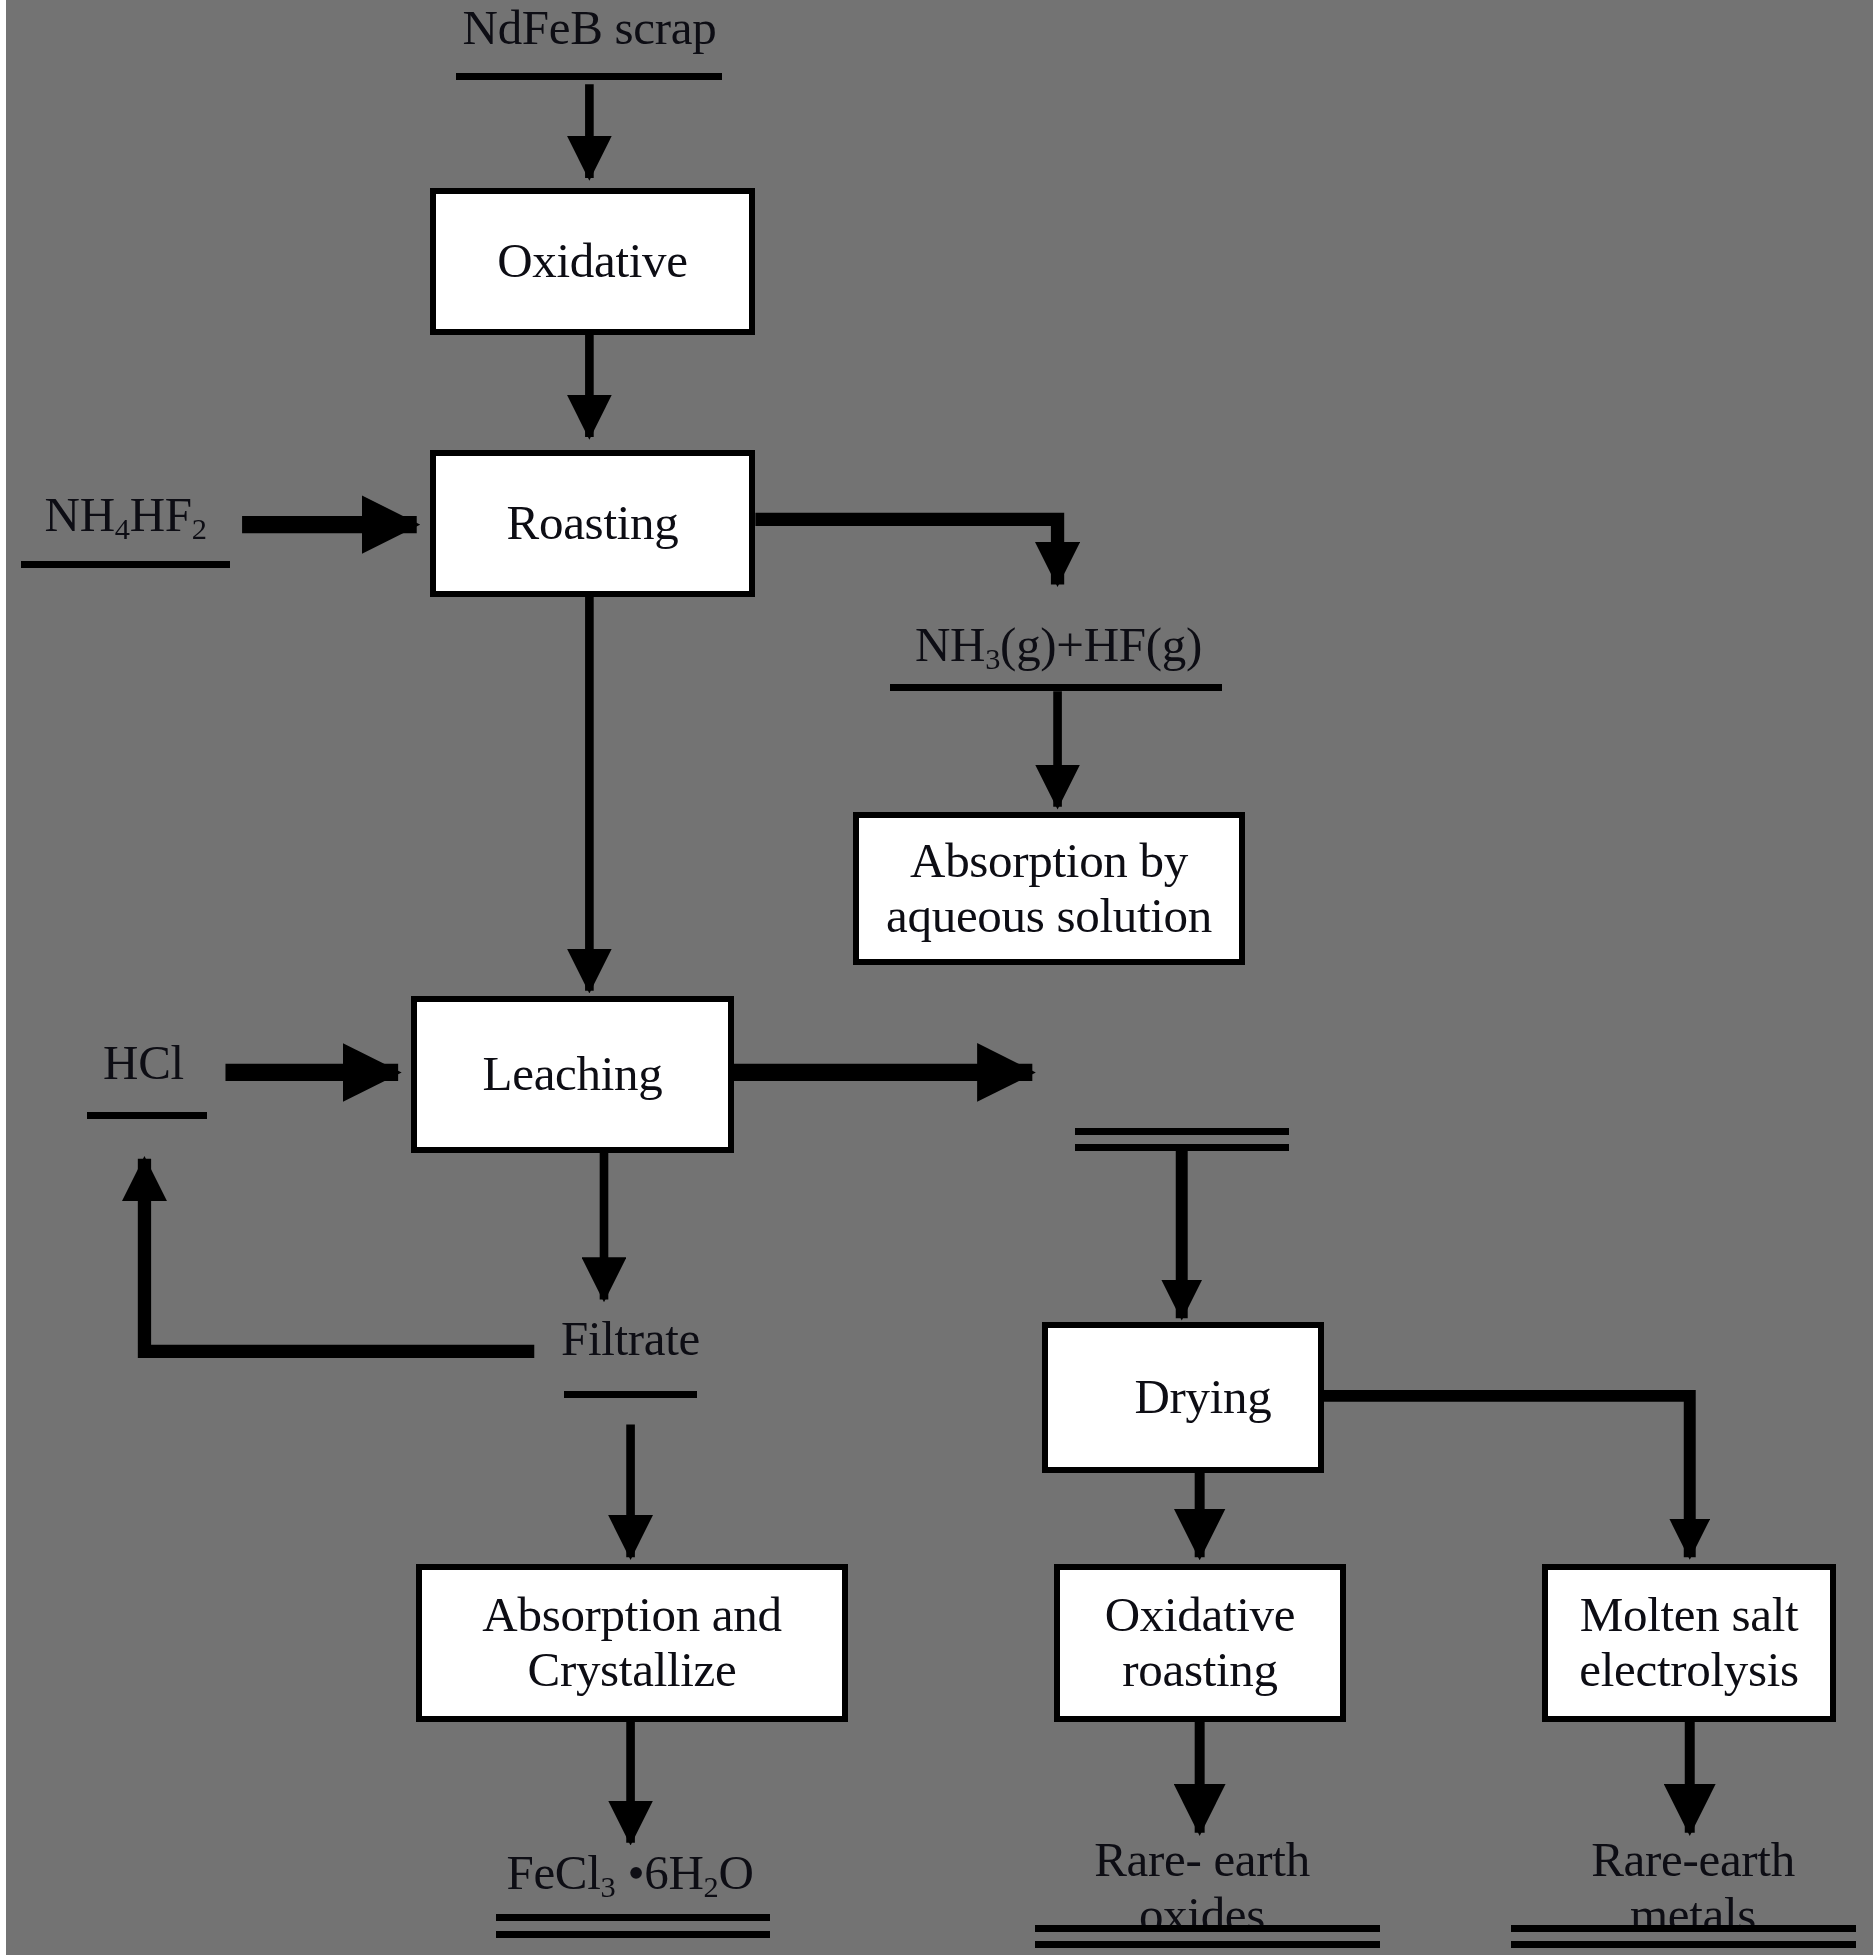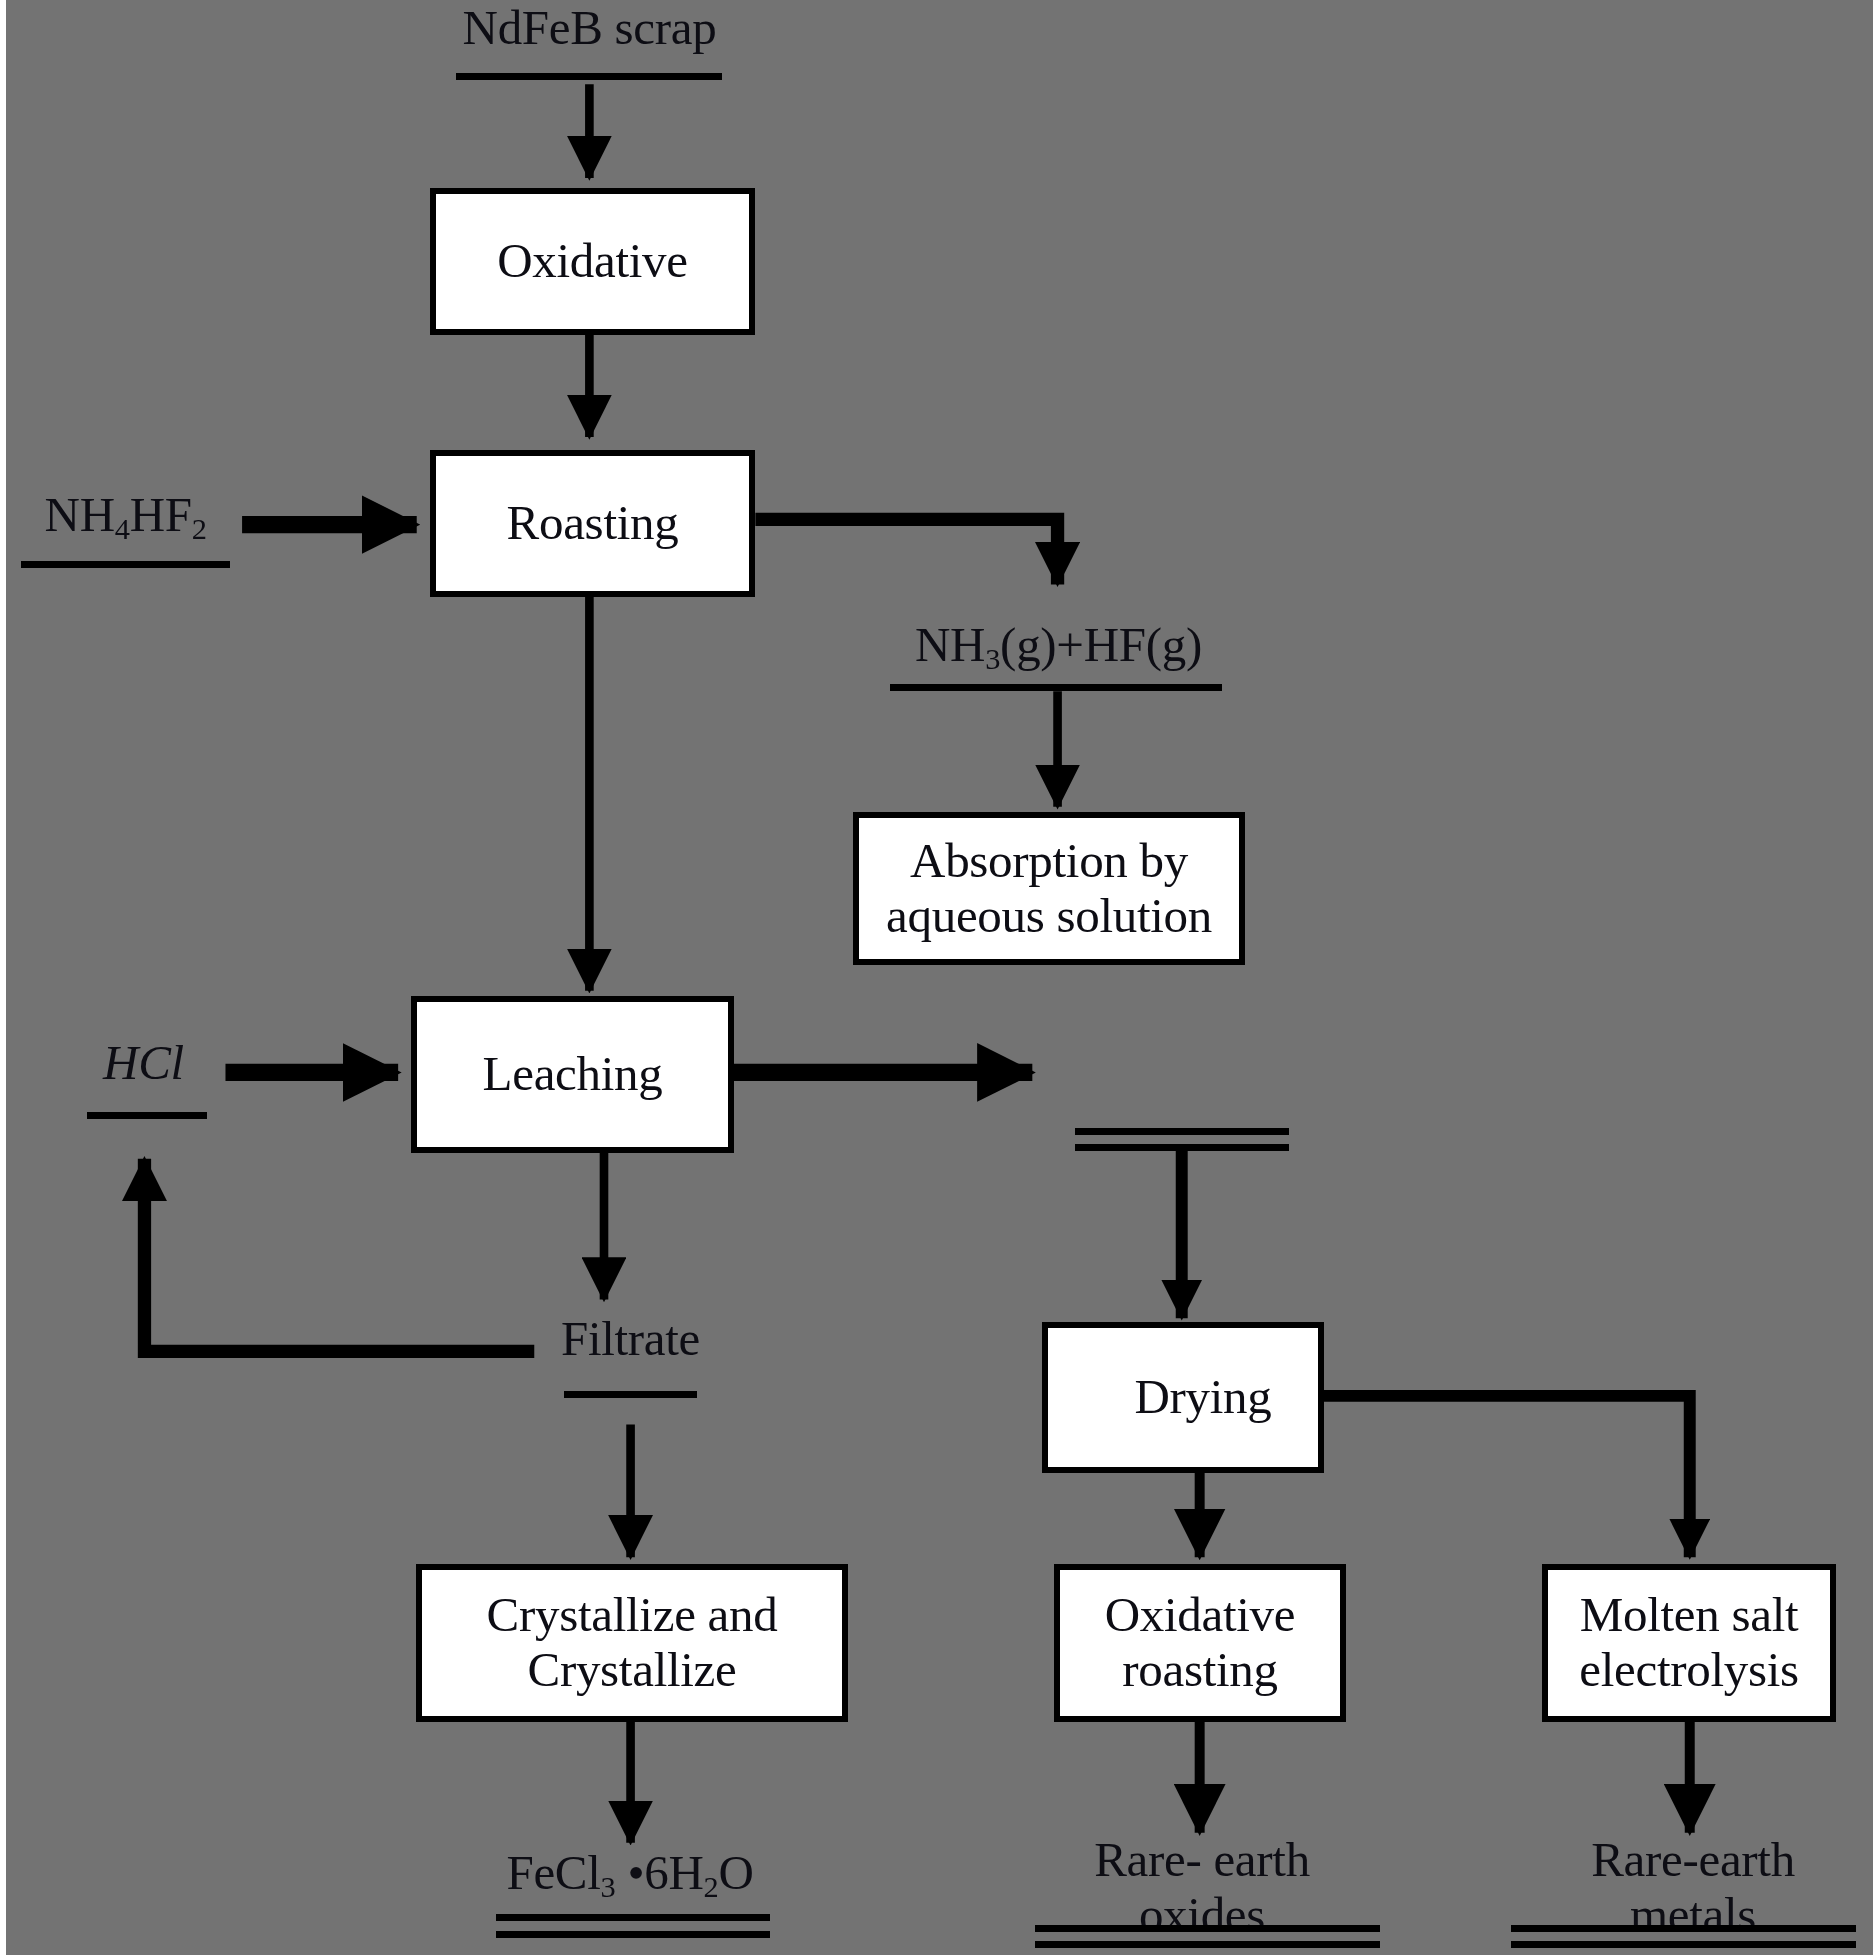--- a/index.html
+++ b/index.html
@@ -128,21 +128,21 @@
   <div class="free-label" style="left:6.6px; top:488px; width:226px;">
     <span>NH</span><sub>4</sub><span>HF</span><sub>2</sub>
   </div>
   <div class="ul-single" style="left:14.6px; top:561px; width:209px;"></div>
 
   <div class="free-label" style="left:863px; top:618px; width:379px;">
     <span>NH</span><sub>3</sub><span>(g)+HF(g)</span>
   </div>
   <div class="ul-single" style="left:884px; top:684px; width:332px;"></div>
 
-  <div class="free-label" style="left:58px; top:1036px; width:159px;font-style:italic;">
+  <div class="free-label" style="left:58px; top:1036px; width:159px;">
     <span>HCl</span>
   </div>
   <div class="ul-single" style="left:81px; top:1112px; width:120px;"></div>
 
   <div class="ul-double-a" style="left:1069px; top:1128px; width:214px;"></div>
   <div class="ul-double-b" style="left:1069px; top:1144px; width:214px;"></div>
 
   <div class="free-label" style="left:525px; top:1312px; width:199px;">
     <span>Filtrate</span>
   </div>
@@ -186,21 +186,21 @@
   <div class="node-box" style="left:405px; top:996px; width:323px; height:157px;">
     <span class="box-text">Leaching</span>
   </div>
 
   <div class="node-box" style="left:1036px; top:1322px; width:282px; height:151px;padding-left:40px;">
     <span class="box-text">Drying</span>
   </div>
 
   <div class="node-box" style="left:410px; top:1564px; width:432px; height:158px;">
     <span class="box-text">
-      <span>Crystallize and</span><br>
+      <span>Absorption and</span><br>
       <span>Crystallize</span>
     </span>
   </div>
 
   <div class="node-box" style="left:1048px; top:1564px; width:292px; height:158px;">
     <span class="box-text">
       <span>Oxidative</span><br>
       <span>roasting</span>
     </span>
   </div>

